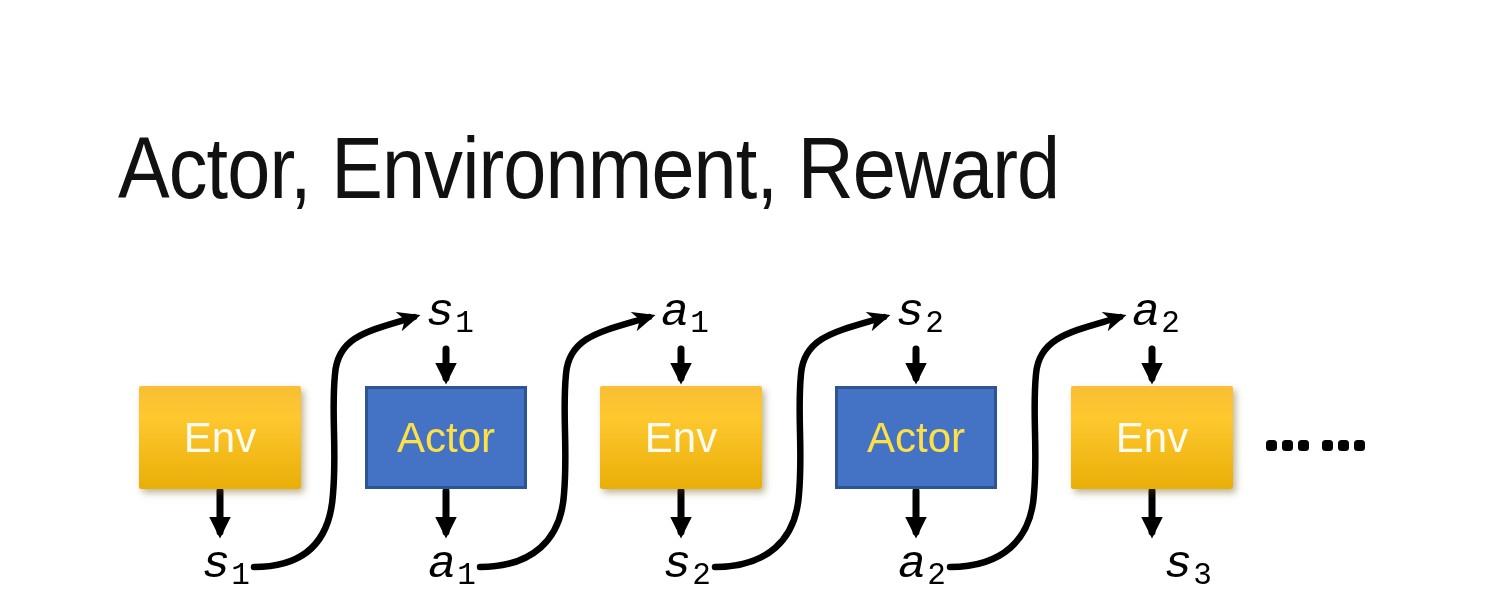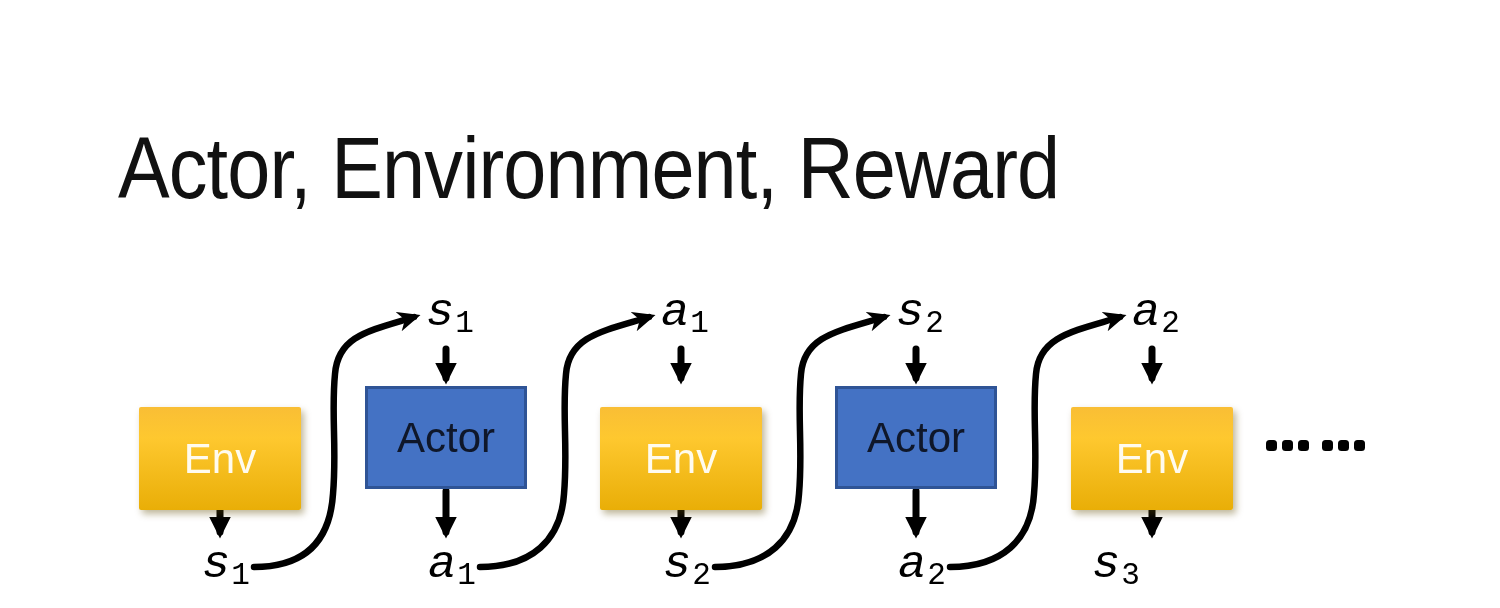--- a/index.html
+++ b/index.html
@@ -15,24 +15,23 @@
   }
   .box{
     position:absolute;width:162px;height:103px;box-sizing:border-box;
     display:flex;align-items:center;justify-content:center;
     font-size:42px;line-height:1;
   }
   .box.env{
     background:linear-gradient(180deg,#F9BE35 0%,#FEC82F 30%,#E9AE07 100%);
     color:#FFFBEE;border-radius:2px;
     box-shadow:3px 4px 7px rgba(95,75,0,.40);
-    margin-top:21px;
   }
   .box.actor{
-    background:#4472C4;border:3px solid #2F5496;color:#0f172a;
+    background:#4472C4;border:3px solid #2F5496;color:#fde047;
   }
   .mlabel{
     position:absolute;font-family:Liberation Mono, monospace;
     font-style:italic;font-size:47px;line-height:1;color:#000;
     white-space:nowrap;transform:translateX(-50%);
   }
   .mlabel .sub{
     font-style:normal;font-size:31px;vertical-align:-0.22em;margin-left:1px;
   }
   svg.arrows{position:absolute;left:0;top:0;width:1500px;height:608px;}
@@ -89,21 +88,21 @@
       <div class="mlabel" style="left: 687px; top: 541px;"><span>s</span><span class="sub">2</span></div>
       <div class="box actor" style="left: 835px; top: 386px;">
         <span>Actor</span>
       </div>
       <div class="mlabel" style="left: 920px; top: 289px;"><span>s</span><span class="sub">2</span></div>
       <div class="mlabel" style="left: 922px; top: 541px;"><span>a</span><span class="sub">2</span></div>
       <div class="box env" style="left: 1071px; top: 386px;">
         <span>Env</span>
       </div>
       <div class="mlabel" style="left: 1156px; top: 289px;"><span>a</span><span class="sub">2</span></div>
-      <div class="mlabel" style="left: 1116px; top: 541px;"><span>s</span><span class="sub">3</span></div>
+      <div class="mlabel" style="left: 1188px; top: 541px;"><span>s</span><span class="sub">3</span></div>
     </div>
 
   <div class="dots" style="left:1266px;top:440px;" title="……">
       <span class="dot"></span>
       <span class="dot"></span>
       <span class="dot"></span>
       <span class="dot ggap"></span>
       <span class="dot"></span>
       <span class="dot"></span>
     </div>

